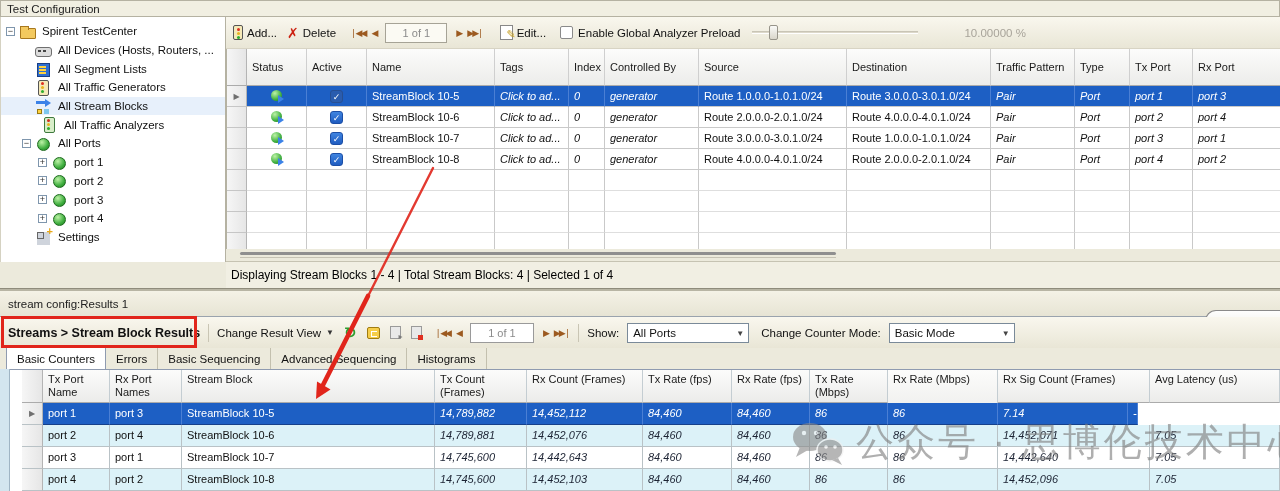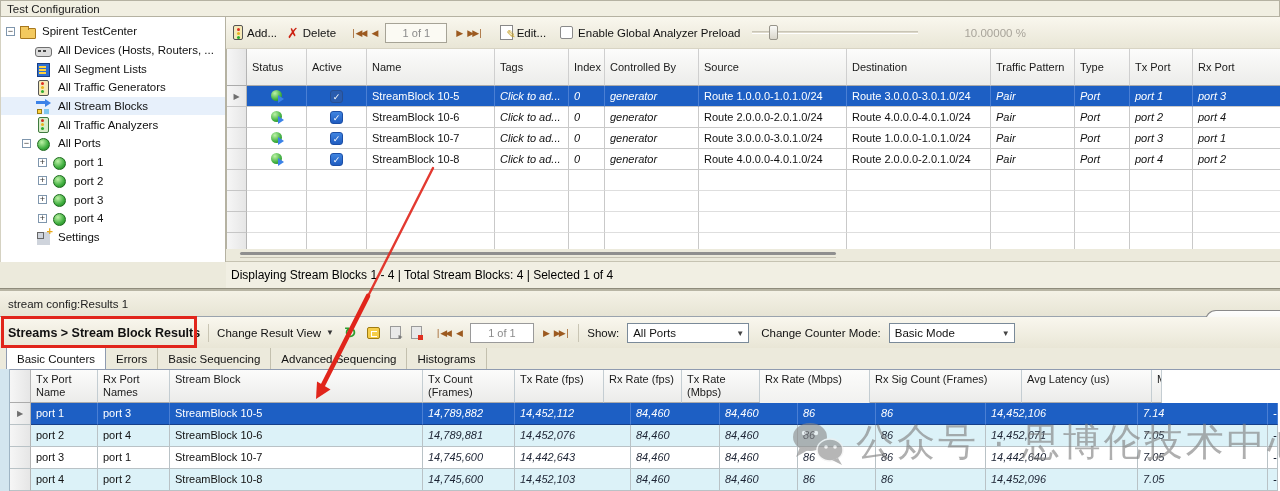--- a/index.html
+++ b/index.html
@@ -137,21 +137,21 @@
         <div class="ti ti-traffic"></div>
         <div class="lbl">All Traffic Generators</div>
       </div>
       <div class="titem sel" style="padding-left: 21px;">
         <div class="exp-sp"></div>
         <div class="ti ti-stream">
           <span class="sub"></span>
         </div>
         <div class="lbl">All Stream Blocks</div>
       </div>
-      <div class="titem" style="padding-left: 21px;">
+      <div class="titem" style="padding-left: 27px;">
         <div class="exp-sp"></div>
         <div class="ti ti-analyzer"></div>
         <div class="lbl">All Traffic Analyzers</div>
       </div>
       <div class="titem" style="padding-left: 21px;">
         <div class="exp">−</div>
         <div class="ti ti-port"></div>
         <div class="lbl">All Ports</div>
       </div>
       <div class="titem" style="padding-left: 37px;">
@@ -406,47 +406,47 @@
       </div>
     <div class="tab">
         <span>Advanced Sequencing</span>
       </div>
     <div class="tab">
         <span>Histograms</span>
       </div>
   </div>
 
   <div class="vstrip abs" style="left:0;top:369px;width:10px;height:122px;"></div>
-  <div class="grid abs" style="left:10px;top:369px;width:1270px;height:122px;border-top:1px solid #8f9bb0;">
+  <div class="grid abs" style="left:10px;top:369px;width:1270px;height:122px;border-top:1px solid #8f9bb0;padding-left:12px;">
       <div class="trow" style="height: 33px;">
         <div class="hcell selcol" style="width: 21px;"></div>
         <div class="hcell wrap" style="width: 67px; height: 33px; border-right: 1px solid rgb(196, 205, 210);">Tx Port Name</div>
         <div class="hcell wrap" style="width: 72px; height: 33px; border-right: 1px solid rgb(196, 205, 210);">Rx Port Names</div>
         <div class="hcell wrap" style="width: 253px; height: 33px; border-right: 1px solid rgb(196, 205, 210);">Stream Block</div>
         <div class="hcell wrap" style="width: 92px; height: 33px; border-right: 1px solid rgb(196, 205, 210);">Tx Count (Frames)</div>
+        <div class="hcell wrap" style="width: 116px; height: 33px; border-right: 1px solid rgb(196, 205, 210);">Rx Count (Frames)</div>
         <div class="hcell wrap" style="width: 89px; height: 33px; border-right: 1px solid rgb(196, 205, 210);">Tx Rate (fps)</div>
         <div class="hcell wrap" style="width: 78px; height: 33px; border-right: 1px solid rgb(196, 205, 210);">Rx Rate (fps)</div>
         <div class="hcell wrap" style="width: 78px; height: 33px; border-right: 1px solid rgb(196, 205, 210);">Tx Rate (Mbps)</div>
         <div class="hcell wrap" style="width: 110px; height: 50px; border-right: 1px solid rgb(196, 205, 210);">Rx Rate (Mbps)</div>
         <div class="hcell wrap" style="width: 152px; height: 33px; border-right: 1px solid rgb(196, 205, 210);">Rx Sig Count (Frames)</div>
         <div class="hcell wrap" style="width: 130px; height: 33px; border-right: 1px solid rgb(196, 205, 210);">Avg Latency (us)</div>
         <div class="hcell wrap" style="width: 10px; height: 33px; border-right: 1px solid rgb(196, 205, 210);">M</div>
       </div>
       <div class="trow rsel" style="height: 22px;">
         <div class="selcol" style="width: 21px; border-bottom: 1px solid rgb(185, 194, 198); font-size: 8px;">▶</div>
         <div class="cell dcell" style="width: 67px; line-height: 21px; border-right: 1px solid rgb(74, 127, 212); border-bottom: 1px solid rgb(22, 64, 138);">port 1</div>
         <div class="cell dcell" style="width: 72px; line-height: 21px; border-right: 1px solid rgb(74, 127, 212); border-bottom: 1px solid rgb(22, 64, 138);">port 3</div>
         <div class="cell dcell" style="width: 253px; line-height: 21px; border-right: 1px solid rgb(74, 127, 212); border-bottom: 1px solid rgb(22, 64, 138);">StreamBlock 10-5</div>
         <div class="cell dcell it" style="width: 92px; line-height: 21px; border-right: 1px solid rgb(74, 127, 212); border-bottom: 1px solid rgb(22, 64, 138);">14,789,882</div>
         <div class="cell dcell it" style="width: 116px; line-height: 21px; border-right: 1px solid rgb(74, 127, 212); border-bottom: 1px solid rgb(22, 64, 138);">14,452,112</div>
         <div class="cell dcell it" style="width: 89px; line-height: 21px; border-right: 1px solid rgb(74, 127, 212); border-bottom: 1px solid rgb(22, 64, 138);">84,460</div>
         <div class="cell dcell it" style="width: 78px; line-height: 21px; border-right: 1px solid rgb(74, 127, 212); border-bottom: 1px solid rgb(22, 64, 138);">84,460</div>
         <div class="cell dcell it" style="width: 78px; line-height: 21px; border-right: 1px solid rgb(74, 127, 212); border-bottom: 1px solid rgb(22, 64, 138);">86</div>
         <div class="cell dcell it" style="width: 110px; line-height: 21px; border-right: 1px solid rgb(74, 127, 212); border-bottom: 1px solid rgb(22, 64, 138);">86</div>
-        <div class="cell dcell it" style="width: 152px; line-height: 21px; border-right: 1px solid rgb(74, 127, 212); border-bottom: 1px solid rgb(22, 64, 138);">14,452,106</div>
         <div class="cell dcell it" style="width: 130px; line-height: 21px; border-right: 1px solid rgb(74, 127, 212); border-bottom: 1px solid rgb(22, 64, 138);">7.14</div>
         <div class="cell dcell it" style="width: 10px; line-height: 21px; border-right: 1px solid rgb(74, 127, 212); border-bottom: 1px solid rgb(22, 64, 138);">-</div>
       </div>
       <div class="trow" style="height: 22px;">
         <div class="selcol" style="width: 21px; border-bottom: 1px solid rgb(185, 194, 198); font-size: 8px;"></div>
         <div class="cell dcell" style="width: 67px; line-height: 21px; border-right: 1px solid rgb(185, 194, 198); border-bottom: 1px solid rgb(185, 194, 198); background: var(--alt);">port 2</div>
         <div class="cell dcell" style="width: 72px; line-height: 21px; border-right: 1px solid rgb(185, 194, 198); border-bottom: 1px solid rgb(185, 194, 198); background: var(--alt);">port 4</div>
         <div class="cell dcell" style="width: 253px; line-height: 21px; border-right: 1px solid rgb(185, 194, 198); border-bottom: 1px solid rgb(185, 194, 198); background: var(--alt);">StreamBlock 10-6</div>
         <div class="cell dcell it" style="width: 92px; line-height: 21px; border-right: 1px solid rgb(185, 194, 198); border-bottom: 1px solid rgb(185, 194, 198); background: var(--alt); color: rgb(28, 35, 51);">14,789,881</div>
         <div class="cell dcell it" style="width: 116px; line-height: 21px; border-right: 1px solid rgb(185, 194, 198); border-bottom: 1px solid rgb(185, 194, 198); background: var(--alt); color: rgb(28, 35, 51);">14,452,076</div>

